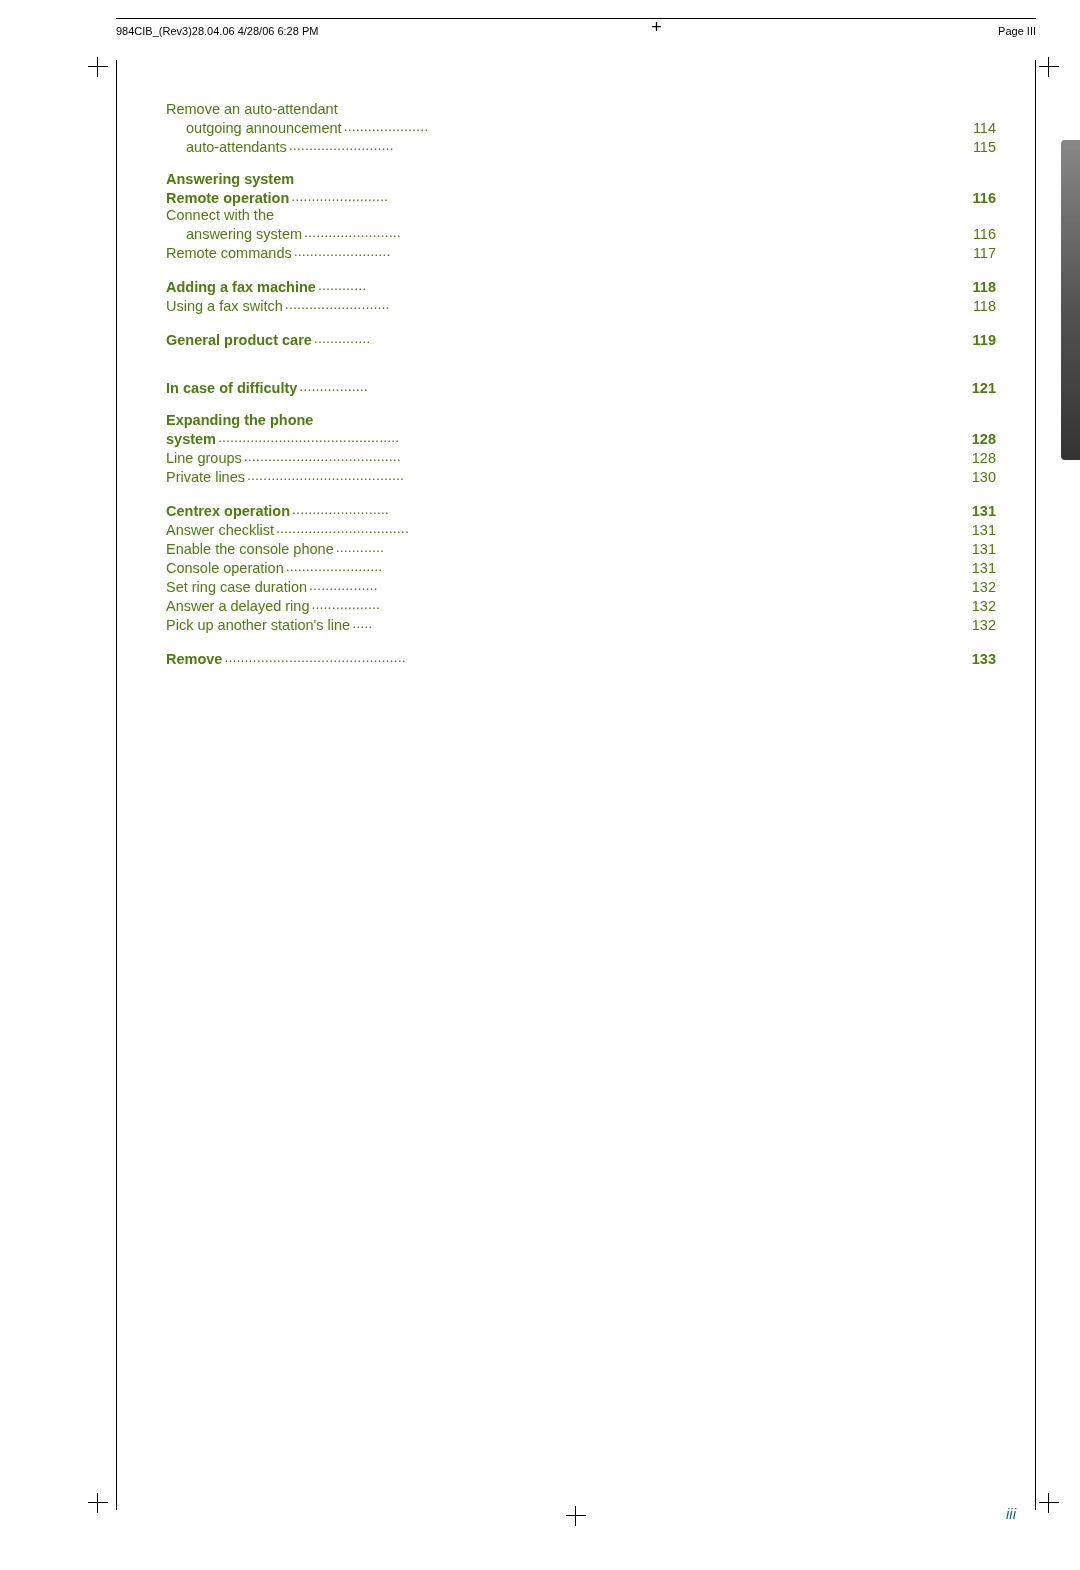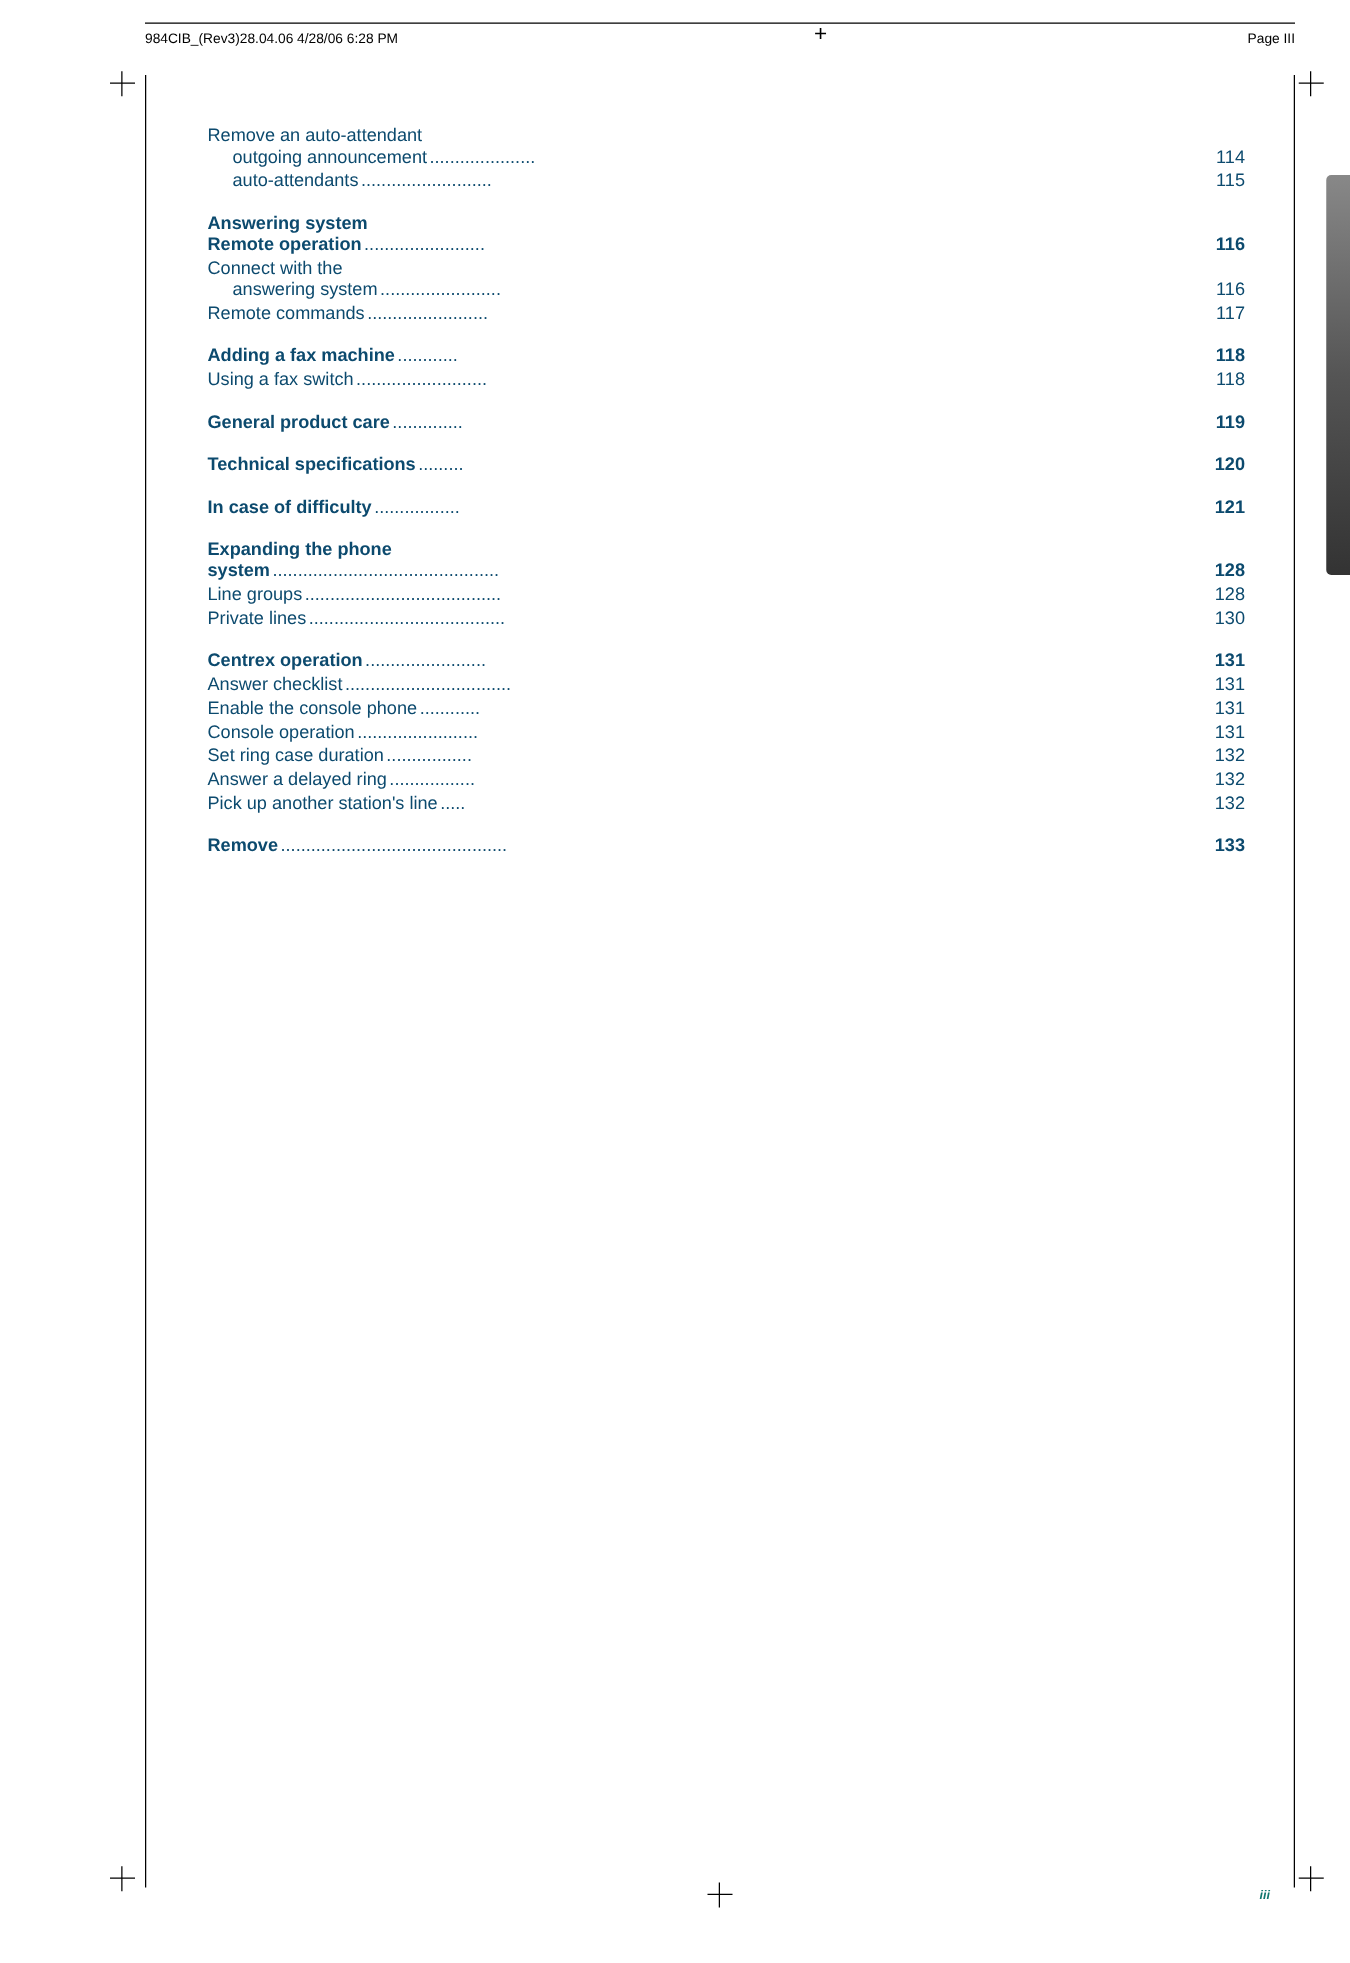--- a/index.html
+++ b/index.html
@@ -167,38 +167,38 @@
       bottom: 60px;
       width: 1px;
       background: #000;
     }
 
     
     .page-number {
       position: absolute;
       bottom: 48px;
       right: 100px;
-      font-size: 10px;
-      font-weight: bold;
+      font-size: 15px;
+      font-weight: normal;
       color: #0f766e;
       font-style: italic;
     }
 
     
     .section-gap {
       height: 14px;
     }
 
     
     .leader-row {
       display: flex;
-      align-items: flex-start;
+      align-items: flex-end;
       margin: 1px 0;
       font-size: 14.5px;
-      color: #0c4a6e;
+      color: #4d7c0f;
     }
 
     .leader-row .ltext {
       white-space: nowrap;
     }
 
     .leader-row .ldots {
       flex: 1;
       overflow: hidden;
       padding: 0 2px;
@@ -305,25 +305,20 @@
     <div class="section-gap"></div>
 
     <div class="leader-row">
       <span class="ltext bold-text">General product care</span>
       <span class="ldots">..............</span>
       <span class="lpage bold-text">119</span>
     </div>
 
     <div class="section-gap"></div>
 
-    <div class="leader-row">
-      <span class="ltext bold-text">Technical specifications</span>
-      <span class="ldots">.........</span>
-      <span class="lpage bold-text">120</span>
-    </div>
 
     <div class="section-gap"></div>
 
     <div class="leader-row">
       <span class="ltext bold-text">In case of difficulty</span>
       <span class="ldots">.................</span>
       <span class="lpage bold-text">121</span>
     </div>
 
     <div class="section-gap"></div>

